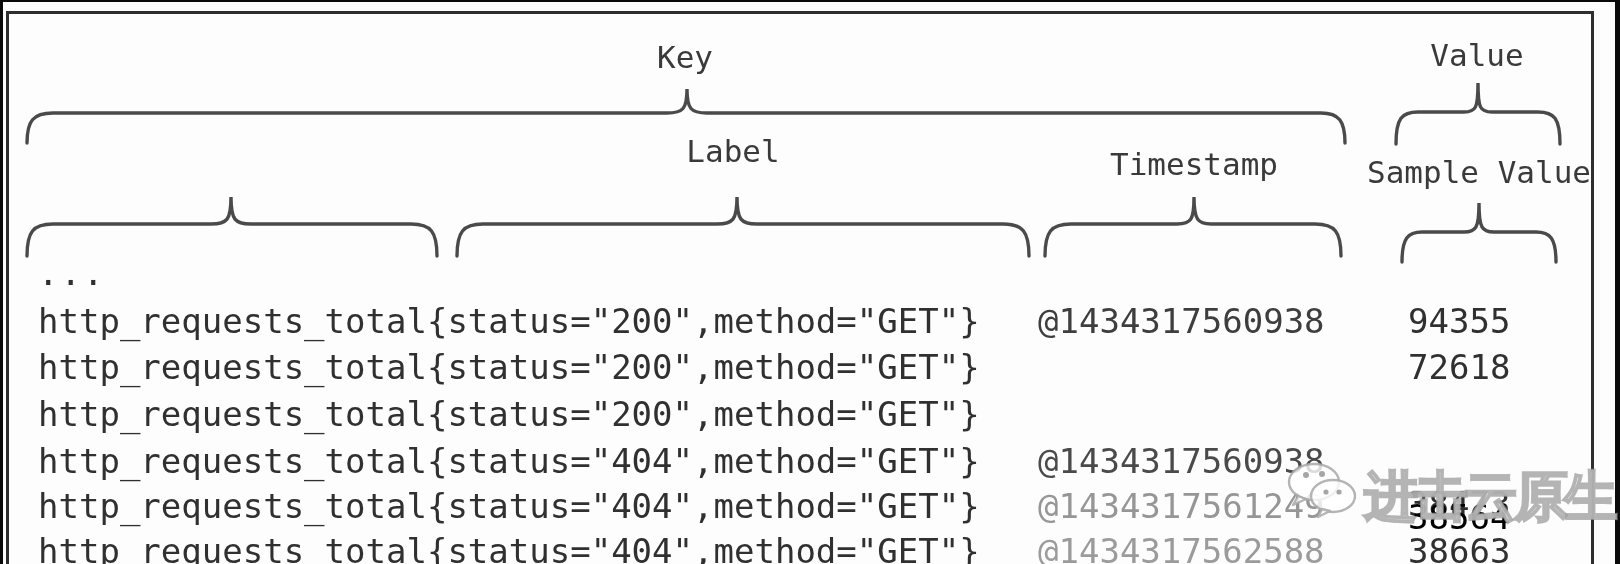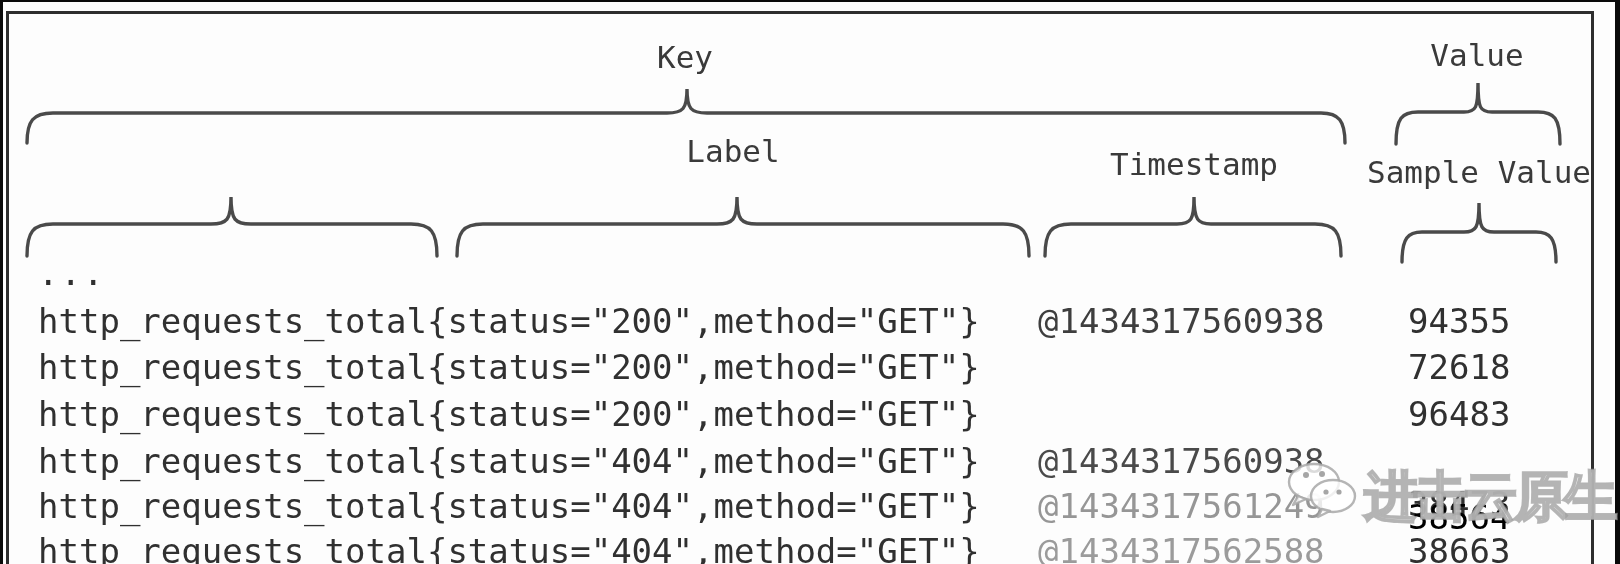--- a/index.html
+++ b/index.html
@@ -88,21 +88,20 @@
         <span class="c-m" style="color: rgb(48, 48, 48);">http_requests_total{status="200",method="GET"}</span>
         <span class="c-t" style="color: rgb(62, 62, 62);">@1434317560938</span>
         <span class="c-v" style="color: rgb(48, 48, 48);">94355</span>
       </div>
       <div class="row" style="top: 347px;">
         <span class="c-m" style="color: rgb(48, 48, 48);">http_requests_total{status="200",method="GET"}</span>
         <span class="c-v" style="color: rgb(48, 48, 48);">72618</span>
       </div>
       <div class="row" style="top: 394px;">
         <span class="c-m" style="color: rgb(48, 48, 48);">http_requests_total{status="200",method="GET"}</span>
-        <span class="c-v" style="color: rgb(48, 48, 48);">96483</span>
       </div>
       <div class="row" style="top: 441px;">
         <span class="c-m" style="color: rgb(48, 48, 48);">http_requests_total{status="404",method="GET"}</span>
         <span class="c-t" style="color: rgb(74, 74, 74);">@1434317560938</span>
         <span class="c-v" style="color: rgb(48, 48, 48); margin-top: 43px;">38473</span>
       </div>
       <div class="row" style="top: 486px;">
         <span class="c-m" style="color: rgb(48, 48, 48);">http_requests_total{status="404",method="GET"}</span>
         <span class="c-t" style="color: rgb(150, 150, 150);">@1434317561249</span>
         <span class="c-v" style="color: #000000; margin-top: 11px;">38564</span>

